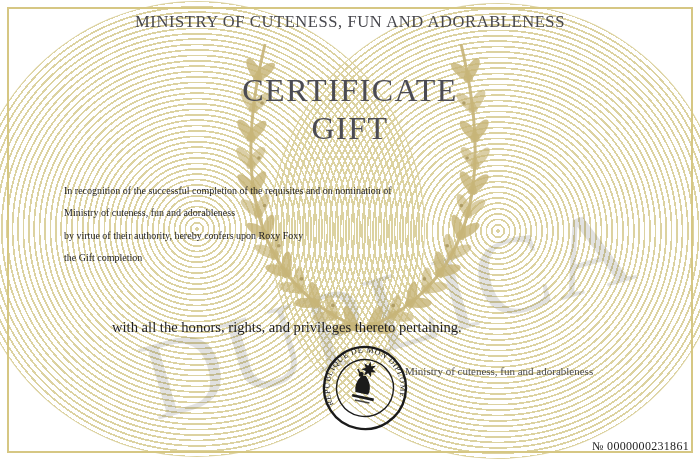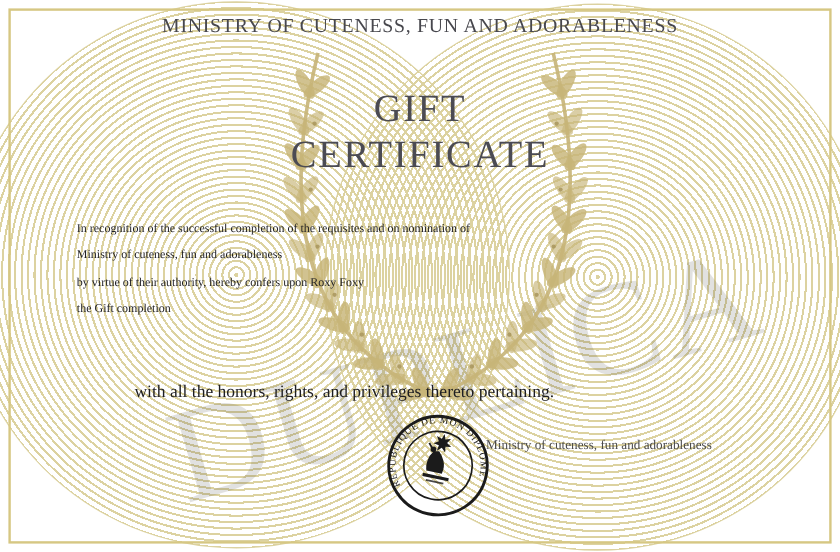--- a/index.html
+++ b/index.html
@@ -112,22 +112,22 @@
         <ellipse rx="5.2" ry="13.5" transform="translate(258.8,42.2) rotate(-150.9)" class="leaf"></ellipse>
       </g>
       <use href="#branch-right" transform="translate(300,0) scale(-1,1)"></use>
     </svg>
 
   <div id="border-frame"></div>
 
   <div id="issuer-header">MINISTRY OF CUTENESS, FUN AND ADORABLENESS</div>
 
   <div id="title">
+    <div>CERTIFICATE</div>
     <div>GIFT</div>
-    <div>CERTIFICATE</div>
   </div>
 
   <div id="body-text">
     <div>In recognition of the successful completion of the requisites and on nomination of</div>
     <div>Ministry of cuteness, fun and adorableness</div>
     <div>by virtue of their authority, hereby confers upon Roxy Foxy</div>
     <div>the Gift completion</div>
   </div>
 
   <div id="closing-line">with all the honors, rights, and privileges thereto pertaining.</div>
@@ -145,14 +145,15 @@
       <path class="ink" d="M44,17 L45.5,21.5 L50,20 L47.5,24 L51.5,26.5 L46.8,27.3 L47.5,32 L44,28.8 L40.5,32 L41.2,27.3 L36.5,26.5 L40.5,24 L38,20 L42.5,21.5 Z"></path>
       <circle class="ink" cx="37.5" cy="31.5" r="2.4"></circle>
       <path class="ink" d="M38,33 q-3,4 -3.5,9 q-.5,5 1,8 l13,0 q1.5,-6 -1,-11 q-2,-4 -5,-7 z"></path>
       <path d="M39,34 L33,27" stroke="#1b1b1b" stroke-width="1.6" fill="none"></path>
       <rect class="ink" x="33" y="52.5" width="22" height="2.6"></rect>
       <rect class="ink" x="36.5" y="57" width="15" height="1.6" opacity=".8"></rect>
     </g>
   </svg>
 
 
+  <div id="serial-number">№ 0000000231861</div>
 
 </div>
 
 </body></html>

